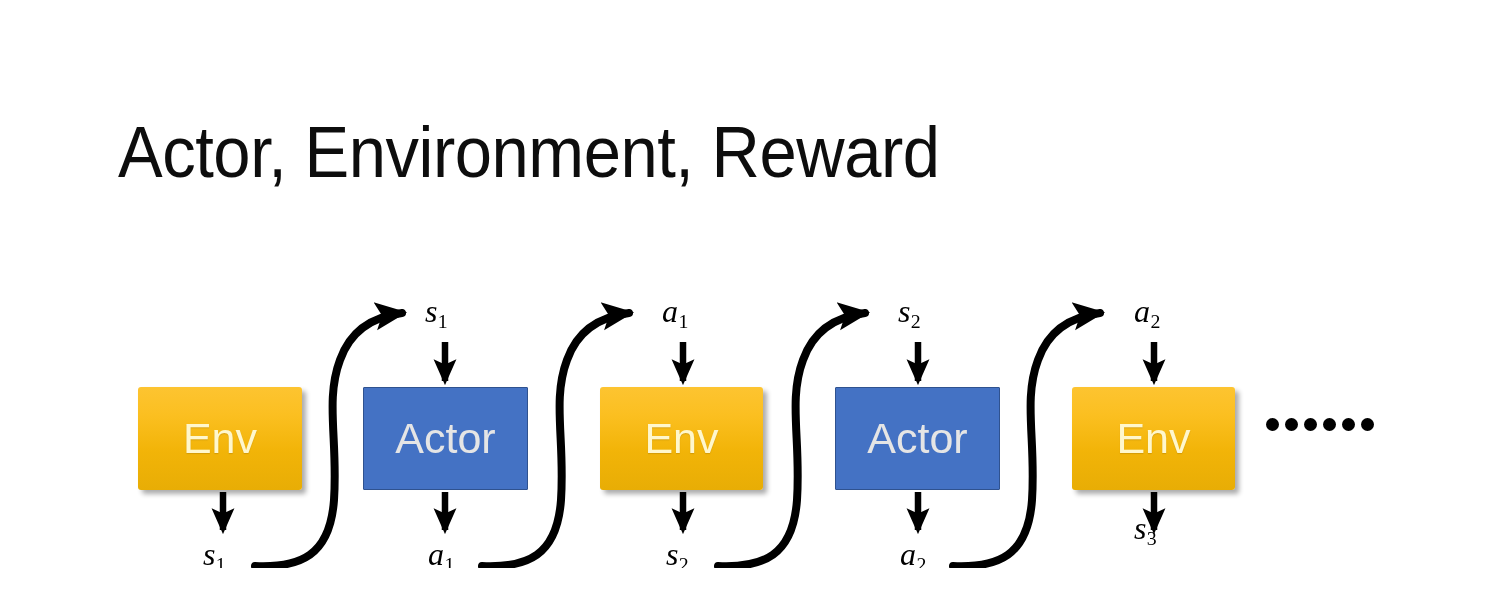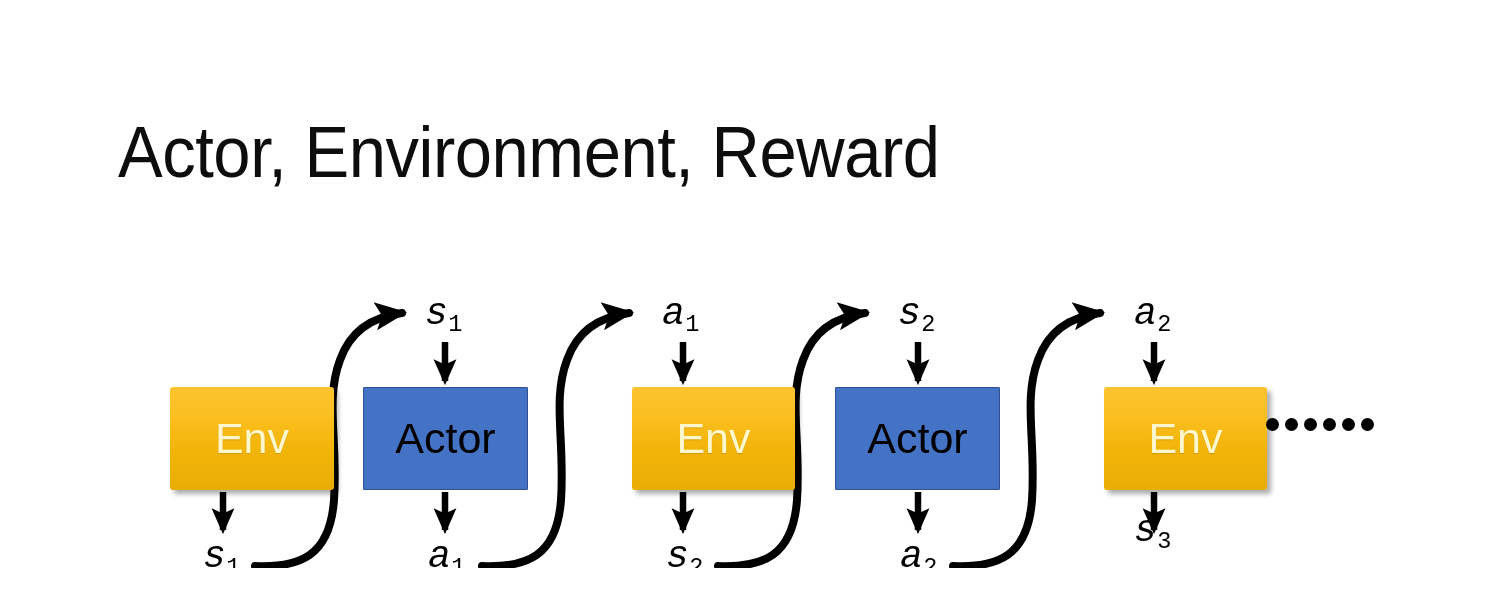--- a/index.html
+++ b/index.html
@@ -58,34 +58,33 @@
     font-size: 43px;
     font-weight: 400;
     line-height: 1;
   }
   .node-box.env {
     background: linear-gradient(180deg, #FDC431 0%, #FBBF20 28%, #F2B408 62%, #E8AD05 100%);
     color: #FFF7CC;
     border-radius: 3px;
     box-shadow: 4px 4px 5px rgba(0,0,0,0.33);
     text-shadow: 0 1px 1px rgba(120,80,0,0.25);
-    margin-left: 32px;
   }
   .node-box.actor {
     background: #4472C4;
-    color: #000000;
+    color: #e5e5e5;
     border: 1px solid #2F528F;
     border-radius: 1px;
   }
 
   .math-label {
     position: absolute;
-    font-family: Liberation Mono, monospace;
+    font-family: Liberation Serif, serif;
     font-style: italic;
-    font-size: 38px;
+    font-size: 32px;
     color: #000000;
     white-space: nowrap;
     line-height: 1;
     text-align: right;
   }
   .math-label sub {
     font-size: 0.62em;
     font-style: normal;
     vertical-align: baseline;
     position: relative;

